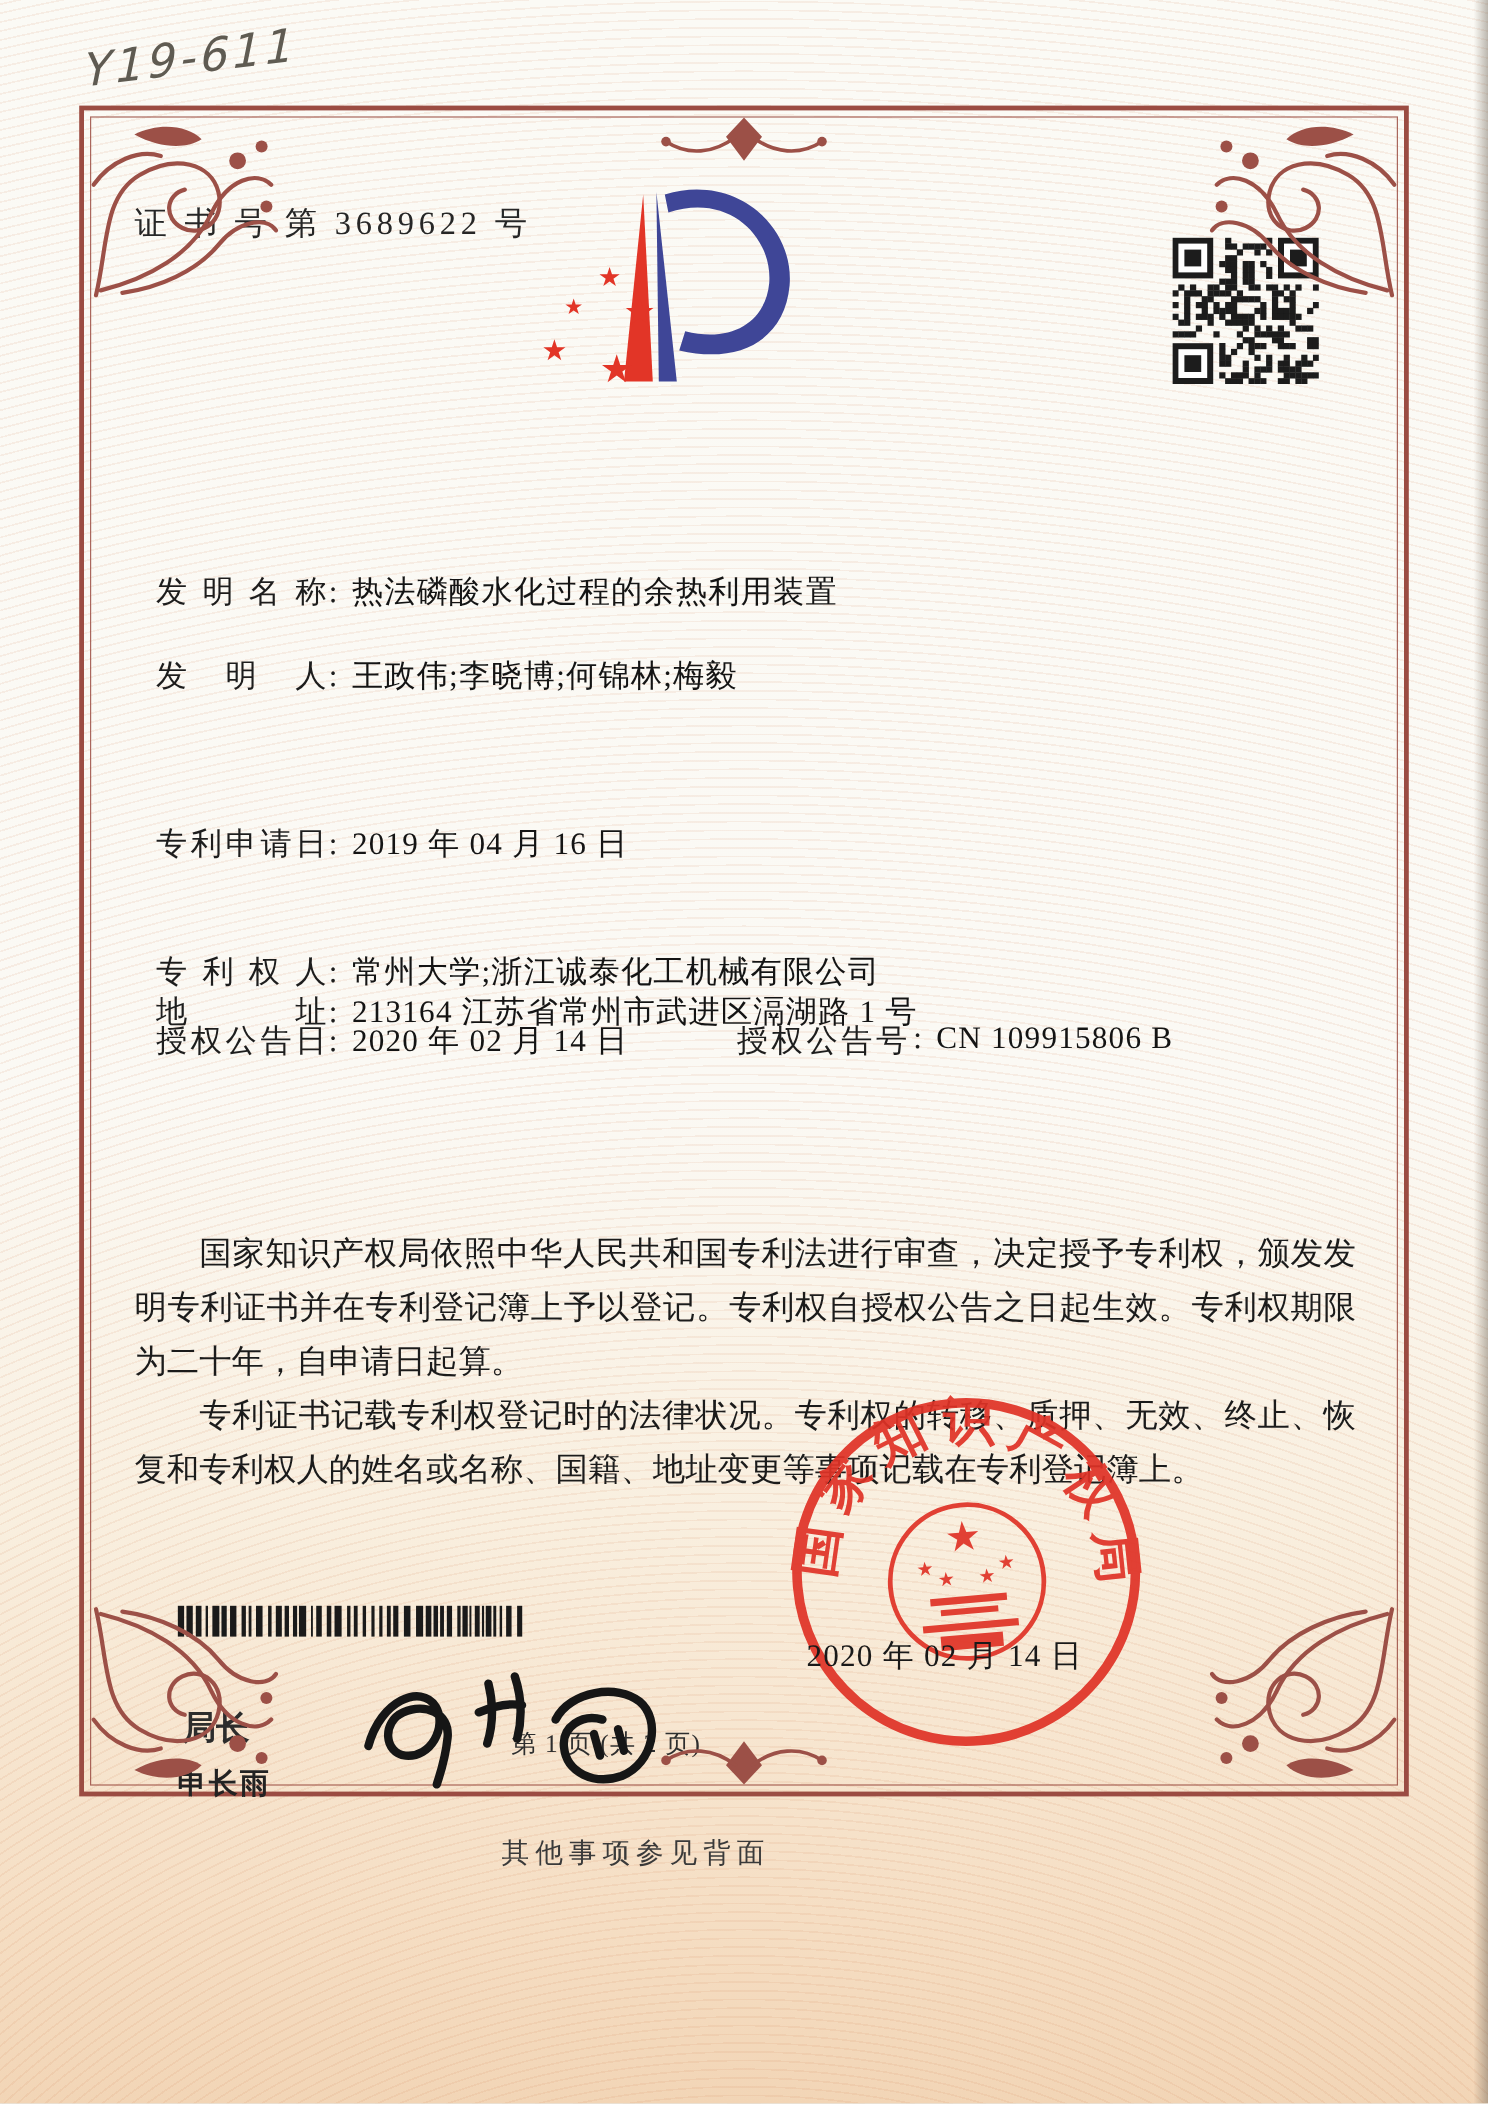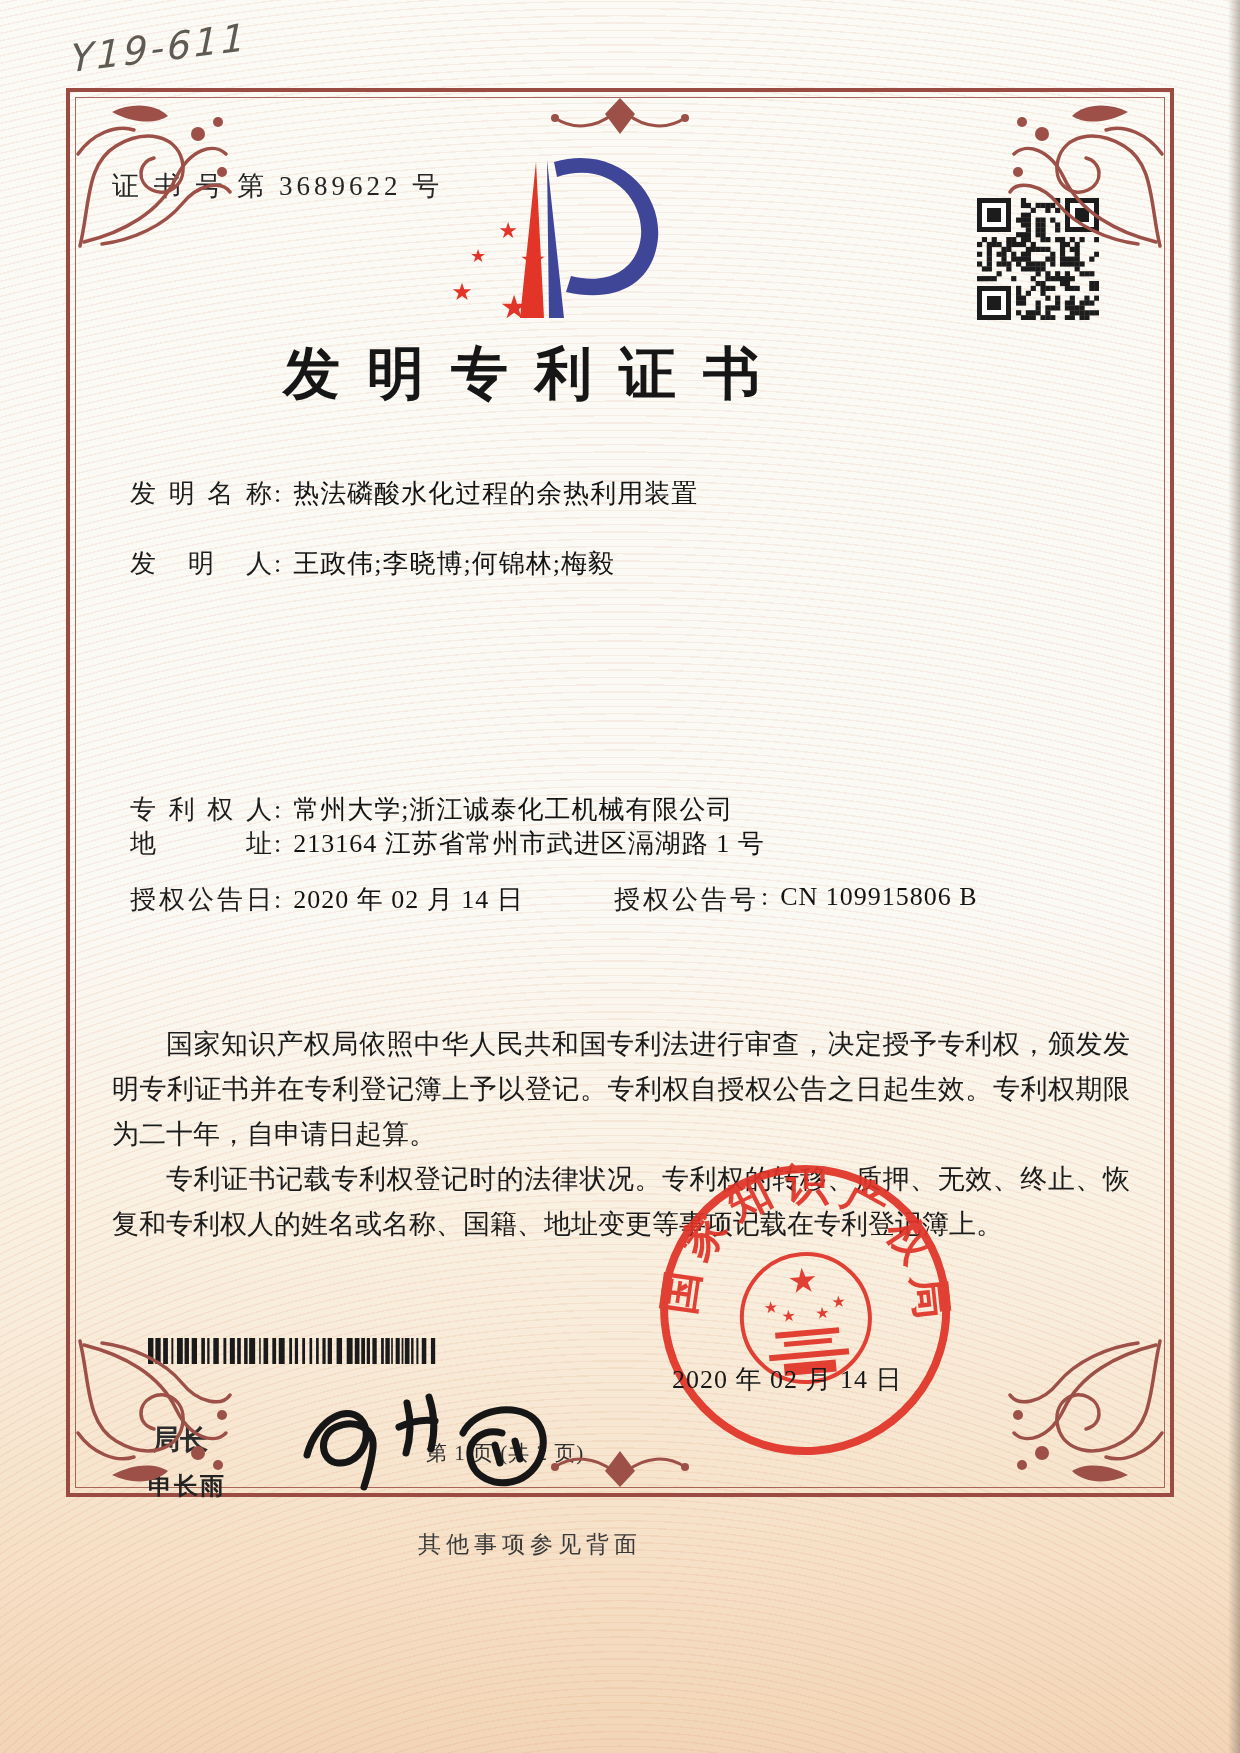--- a/index.html
+++ b/index.html
@@ -370,35 +370,37 @@
         <rect x="63.44" y="117.12" width="5.18" height="5.18"></rect>
         <rect x="68.32" y="117.12" width="5.18" height="5.18"></rect>
         <rect x="73.2" y="117.12" width="5.18" height="5.18"></rect>
         <rect x="87.84" y="117.12" width="5.18" height="5.18"></rect>
         <rect x="92.72" y="117.12" width="5.18" height="5.18"></rect>
         <rect x="102.48" y="117.12" width="5.18" height="5.18"></rect>
         <rect x="107.36" y="117.12" width="5.18" height="5.18"></rect>
       </g>
   </svg>
 
-  <div class="title">发明专利证书</div>
 
   <div class="field-row" style="top:476px">
     <span class="flabel">发明名称</span><span class="fcolon">:</span><span class="fvalue">热法磷酸水化过程的余热利用装置</span>
   </div>
   <div class="field-row" style="top:546px">
     <span class="flabel">发明人</span><span class="fcolon">:</span><span class="fvalue">王政伟;李晓博;何锦林;梅毅</span>
   </div>
+  <div class="field-row" style="top:686px">
+    <span class="flabel">专利申请日</span><span class="fcolon">:</span><span class="fvalue">2019 年 04 月 16 日</span>
+  </div>
   <div class="field-row" style="top:792px">
     <span class="flabel">专利权人</span><span class="fcolon">:</span><span class="fvalue">常州大学;浙江诚泰化工机械有限公司</span>
   </div>
   <div class="field-row" style="top:826px">
     <span class="flabel">地址</span><span class="fcolon">:</span><span class="fvalue">213164 江苏省常州市武进区滆湖路 1 号</span>
   </div>
-  <div class="field-row" style="top:882px">
+  <div class="field-row" style="top:850px">
     <span class="flabel">授权公告日</span><span class="fcolon">:</span><span class="fvalue">2020 年 02 月 14 日</span>
     <span class="grant-extra">
       <span class="flabel">授权公告号</span><span class="fcolon">:</span><span class="fvalue">CN 109915806 B</span>
     </span>
   </div>
 
   <div class="paras">
     <p>国家知识产权局依照中华人民共和国专利法进行审查，决定授予专利权，颁发发明专利证书并在专利登记簿上予以登记。专利权自授权公告之日起生效。专利权期限为二十年，自申请日起算。</p>
     <p>专利证书记载专利权登记时的法律状况。专利权的转移、质押、无效、终止、恢复和专利权人的姓名或名称、国籍、地址变更等事项记载在专利登记簿上。</p>
   </div>

